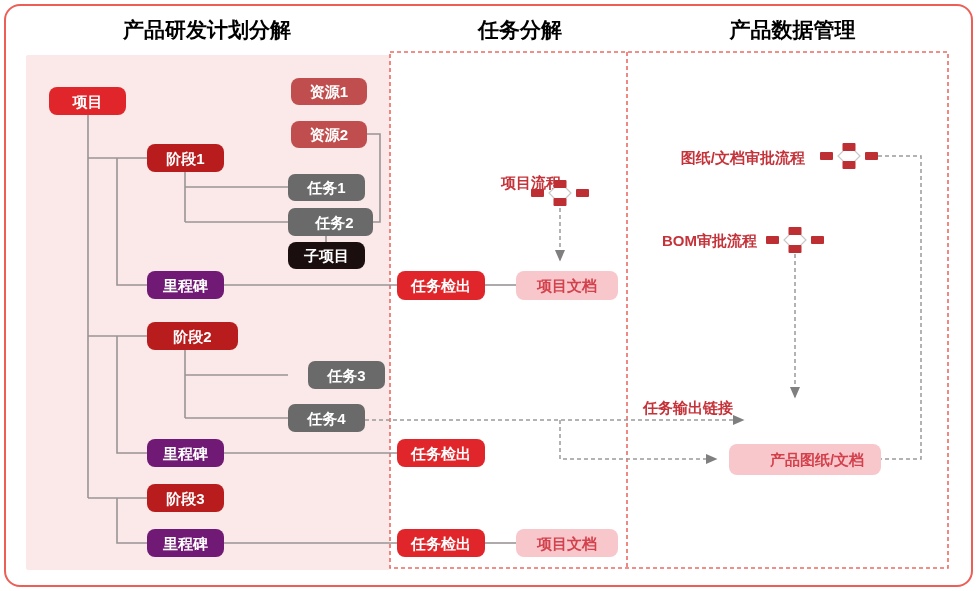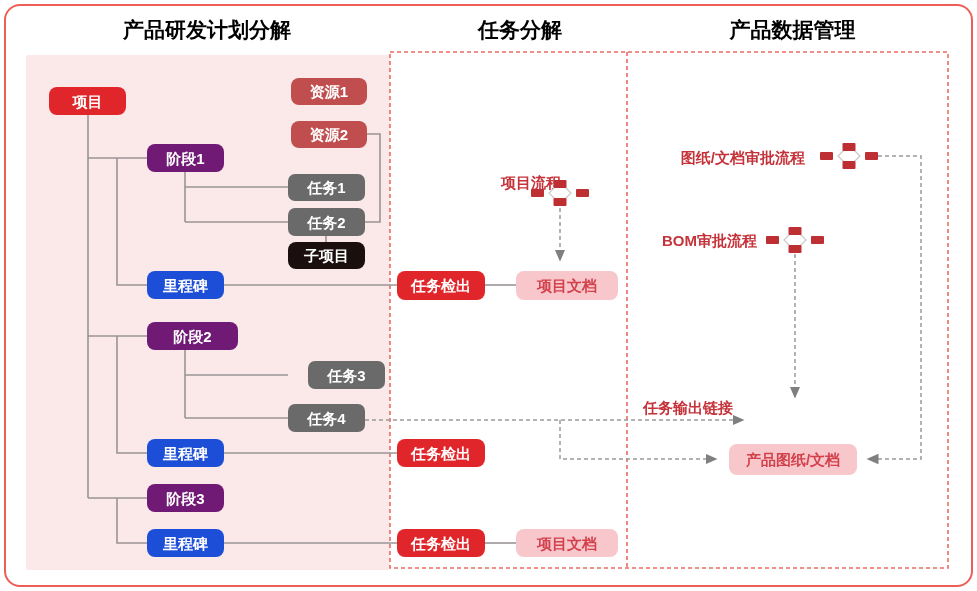--- a/index.html
+++ b/index.html
@@ -22,24 +22,24 @@
     background:#fbe9e9;border-radius:2px;
   }
   svg.wires{position:absolute;left:0;top:0;z-index:1;}
   .node{
     position:absolute;z-index:2;border-radius:8px;
     display:flex;align-items:center;justify-content:center;
     font-size:15px;font-weight:bold;color:#fff;line-height:1;
     white-space:nowrap;
   }
   .red{background:#e0262a;}
-  .salmon{background:#701a75;}
+  .salmon{background:#b91c1c;}
   .brick{background:#c14e4e;}
   .dkgray{background:#6a6a6a;border-radius:7px;}
-  .ltgray{background:#1d4ed8;}
+  .ltgray{background:#701a75;}
   .black{background:#1a0f0e;}
   .pinkbox{background:#f8c7cb;color:#d2414c;}
   .flabel{
     position:absolute;z-index:2;font-size:15px;font-weight:bold;
     color:#c5333a;white-space:nowrap;line-height:18px;
   }
   .wf-icon{position:absolute;z-index:2;}
 </style>
 </head>
 <body>
@@ -100,21 +100,21 @@
   <div class="node red" style="left:49px;top:87px;width:77px;height:28px;">项目</div>
   <div class="node salmon" style="left:147px;top:144px;width:77px;height:28px;">阶段1</div>
   <div class="node ltgray" style="left:147px;top:271px;width:77px;height:28px;">里程碑</div>
   <div class="node salmon" style="left:147px;top:322px;width:91px;height:28px;border-radius:8px;">阶段2</div>
   <div class="node ltgray" style="left:147px;top:439px;width:77px;height:28px;">里程碑</div>
   <div class="node salmon" style="left:147px;top:484px;width:77px;height:28px;">阶段3</div>
   <div class="node ltgray" style="left:147px;top:529px;width:77px;height:28px;">里程碑</div>
   <div class="node brick" style="left:291px;top:78px;width:76px;height:27px;">资源1</div>
   <div class="node brick" style="left:291px;top:121px;width:76px;height:27px;">资源2</div>
   <div class="node dkgray" style="left:288px;top:174px;width:77px;height:27px;">任务1</div>
-  <div class="node dkgray" style="left:288px;top:208px;width:77px;height:28px;">任务2</div>
+  <div class="node dkgray" style="left:288px;top:208px;width:77px;height:28px;padding-left:8px;">任务2</div>
   <div class="node black" style="left:288px;top:242px;width:77px;height:27px;">子项目</div>
   <div class="node dkgray" style="left:288px;top:361px;width:77px;height:28px;margin-left:20px;">任务3</div>
   <div class="node dkgray" style="left:288px;top:404px;width:77px;height:28px;">任务4</div>
 
   <div class="flabel" style="left:501px;top:150px;width:120px;text-align:left;margin-top:24px;">项目流程</div>
 
   <svg class="wf-icon" style="left:528px;top:180px;" width="64" height="26" viewBox="0 0 64 26">
     <polygon points="32,2 43,13 32,24 21,13" fill="#ffffff" stroke="#c8c8c8" stroke-width="1.2"></polygon>
     <rect x="3" y="9" width="13" height="8" rx="1" fill="#be2f33"></rect>
     <rect x="48" y="9" width="13" height="8" rx="1" fill="#be2f33"></rect>
@@ -141,14 +141,14 @@
   <svg class="wf-icon" style="left:763px;top:227px;" width="64" height="26" viewBox="0 0 64 26">
     <polygon points="32,2 43,13 32,24 21,13" fill="#ffffff" stroke="#c8c8c8" stroke-width="1.2"></polygon>
     <rect x="3" y="9" width="13" height="8" rx="1" fill="#be2f33"></rect>
     <rect x="48" y="9" width="13" height="8" rx="1" fill="#be2f33"></rect>
     <rect x="25.5" y="0" width="13" height="8" rx="1" fill="#be2f33"></rect>
     <rect x="25.5" y="18" width="13" height="8" rx="1" fill="#be2f33"></rect>
   </svg>
 
   <div class="flabel" style="left:628px;top:399px;width:120px;text-align:center;">任务输出链接</div>
 
-  <div class="node pinkbox" style="left:729px;top:444px;width:128px;height:31px;">产品图纸/文档</div>
+  <div class="node pinkbox" style="left:729px;top:444px;width:128px;height:31px;padding-left:24px;">产品图纸/文档</div>
 </div>
 
 </body></html>

